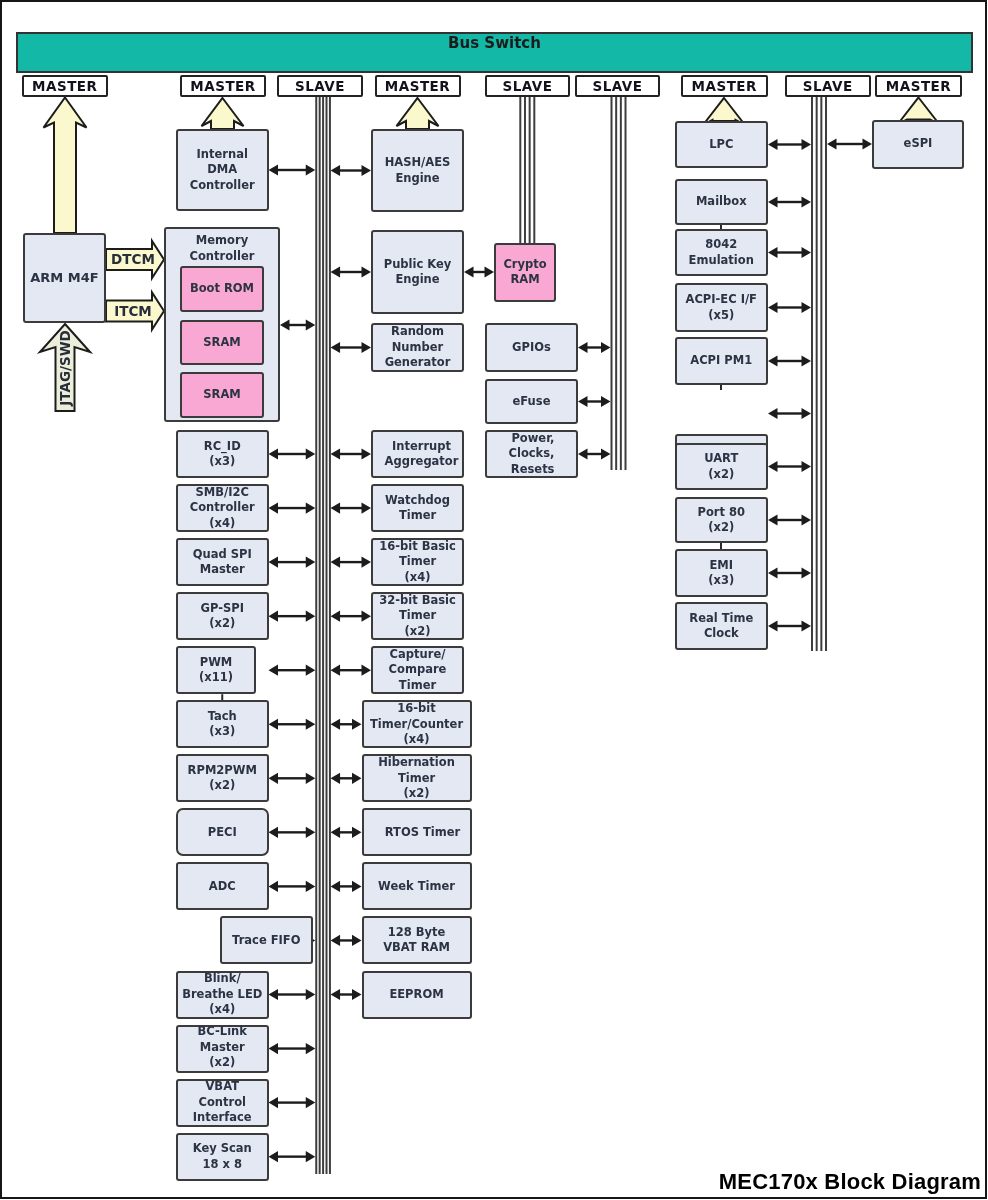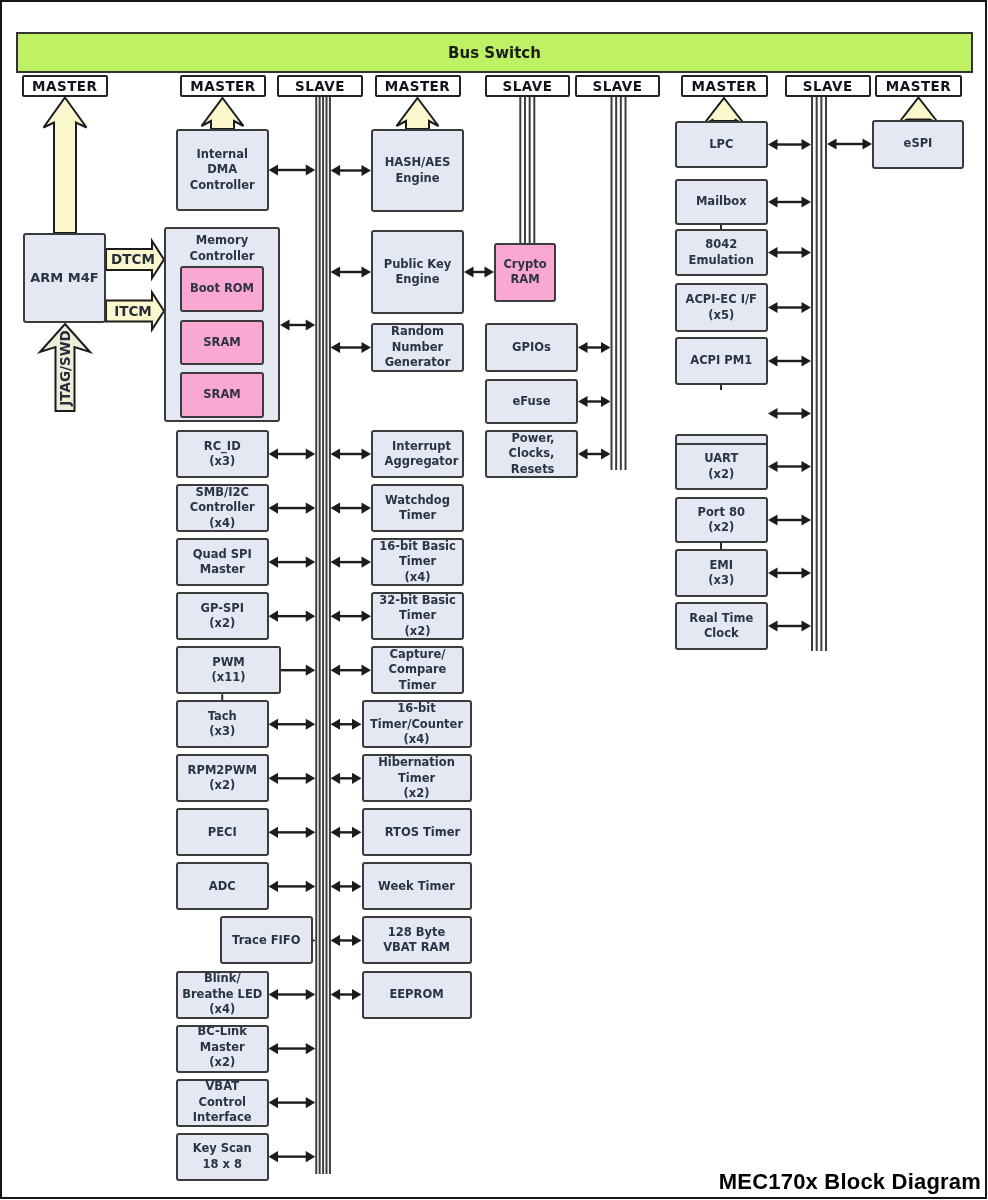--- a/index.html
+++ b/index.html
@@ -1,21 +1,21 @@
 <!DOCTYPE html>
 <html><head>
 <meta charset="utf-8">
 <style>
   html,body{margin:0;padding:0;background:#ffffff;}
   #canvas{position:relative;width:988px;height:1200px;background:#ffffff;overflow:hidden;
           font-family:"DejaVu Sans",sans-serif;}
   #frame{position:absolute;left:0;top:0;width:983px;height:1195px;border:2.5px solid #161616;pointer-events:none;}
   .layer{position:absolute;left:0;top:0;}
-  .busbar{position:absolute;box-sizing:border-box;background:#bef264;border:2px solid #333333;
-          display:flex;align-items:center;justify-content:center;
+  .busbar{position:absolute;box-sizing:border-box;background:#14b8a6;border:2px solid #333333;
+          display:flex;align-items:flex-start;justify-content:center;
           font-size:15px;font-weight:bold;color:#1c1c1c;}
   .port{position:absolute;box-sizing:border-box;background:#ffffff;border:2px solid #222222;border-radius:2px;
         display:flex;align-items:center;justify-content:center;
         font-size:13.5px;font-weight:bold;letter-spacing:0.5px;color:#12121c;}
   .blk{position:absolute;box-sizing:border-box;background:#E3E8F2;border:2px solid #3b3b3b;border-radius:3px;
        display:flex;align-items:center;justify-content:center;text-align:center;
        font-size:11.5px;font-weight:bold;color:#2c3344;line-height:15.5px;}
   .blk.white{background:#f9a8d4;}
   .blk .lbl{white-space:pre-line;}
   .busbar .lbl,.port .lbl{white-space:nowrap;}
@@ -373,33 +373,33 @@
 (x4)</span>
     </div>
 <div class="blk" style="left:176px;top:538.1px;width:92.5px;height:48px;">
       <span class="lbl">Quad SPI
 Master</span>
     </div>
 <div class="blk" style="left:176px;top:592.15px;width:92.5px;height:48px;">
       <span class="lbl">GP-SPI
 (x2)</span>
     </div>
-<div class="blk" style="left:176px;top:646.2px;width:105px;height:48px;align-items:center;">
+<div class="blk" style="left:176px;top:646.2px;width:80px;height:48px;align-items:center;">
       <span class="lbl">PWM
 (x11)</span>
     </div>
 <div class="blk" style="left:176px;top:700.25px;width:92.5px;height:48px;">
       <span class="lbl">Tach
 (x3)</span>
     </div>
 <div class="blk" style="left:176px;top:754.3px;width:92.5px;height:48px;">
       <span class="lbl">RPM2PWM
 (x2)</span>
     </div>
-<div class="blk" style="left:176px;top:808.35px;width:92.5px;height:48px;">
+<div class="blk" style="left:176px;top:808.35px;width:92.5px;height:48px;border-radius:7px;">
       <span class="lbl">PECI</span>
     </div>
 <div class="blk" style="left:176px;top:862.4px;width:92.5px;height:48px;">
       <span class="lbl">ADC</span>
     </div>
 <div class="blk" style="left:176px;top:916.45px;width:92.5px;height:48px;margin-left:44px;">
       <span class="lbl">Trace FIFO</span>
     </div>
 <div class="blk" style="left:176px;top:970.5px;width:92.5px;height:48px;">
       <span class="lbl">Blink/

